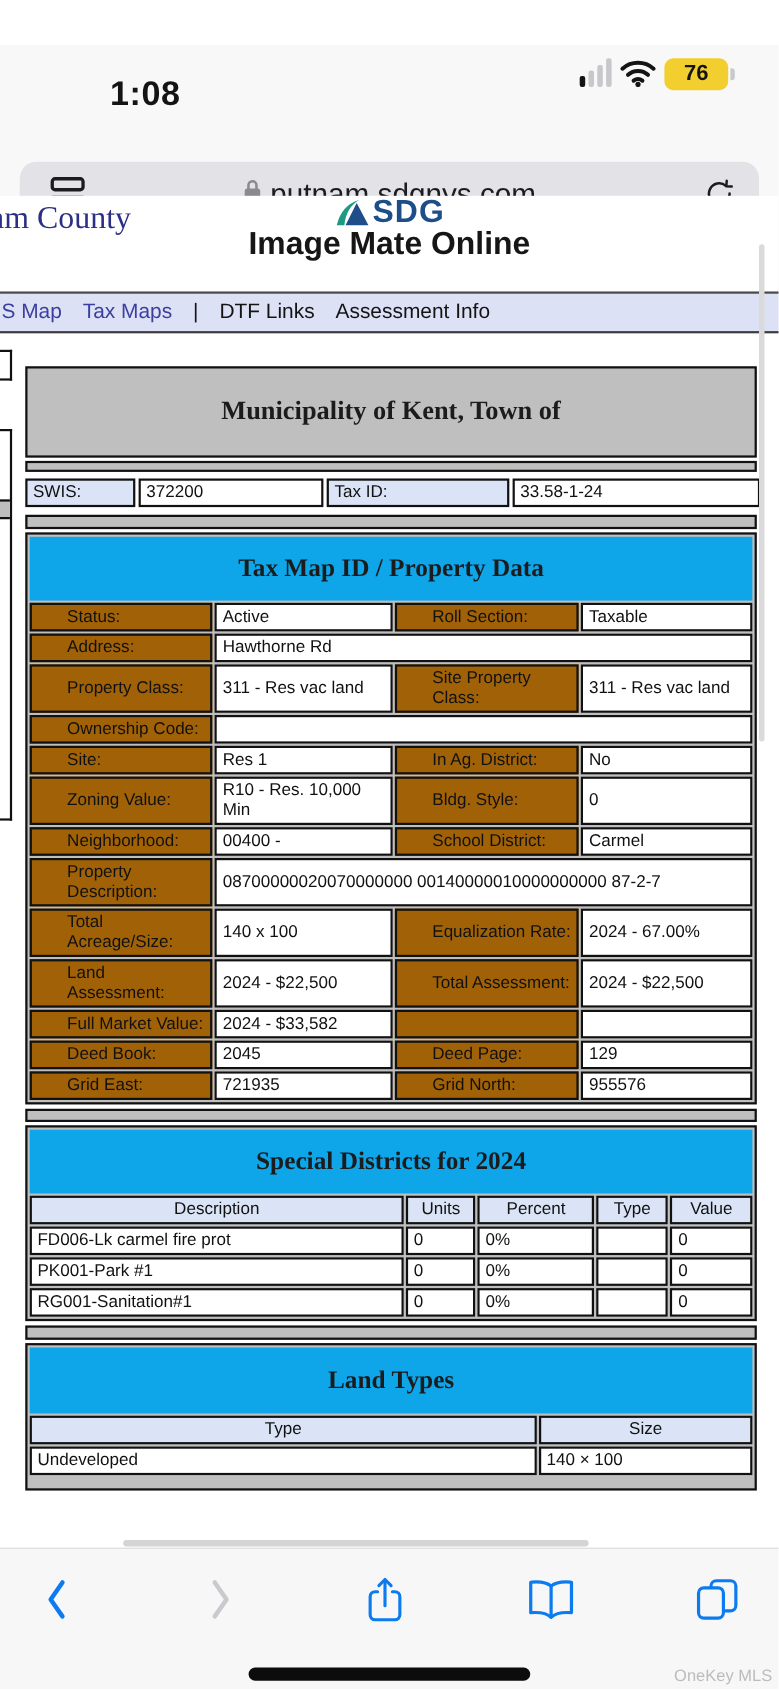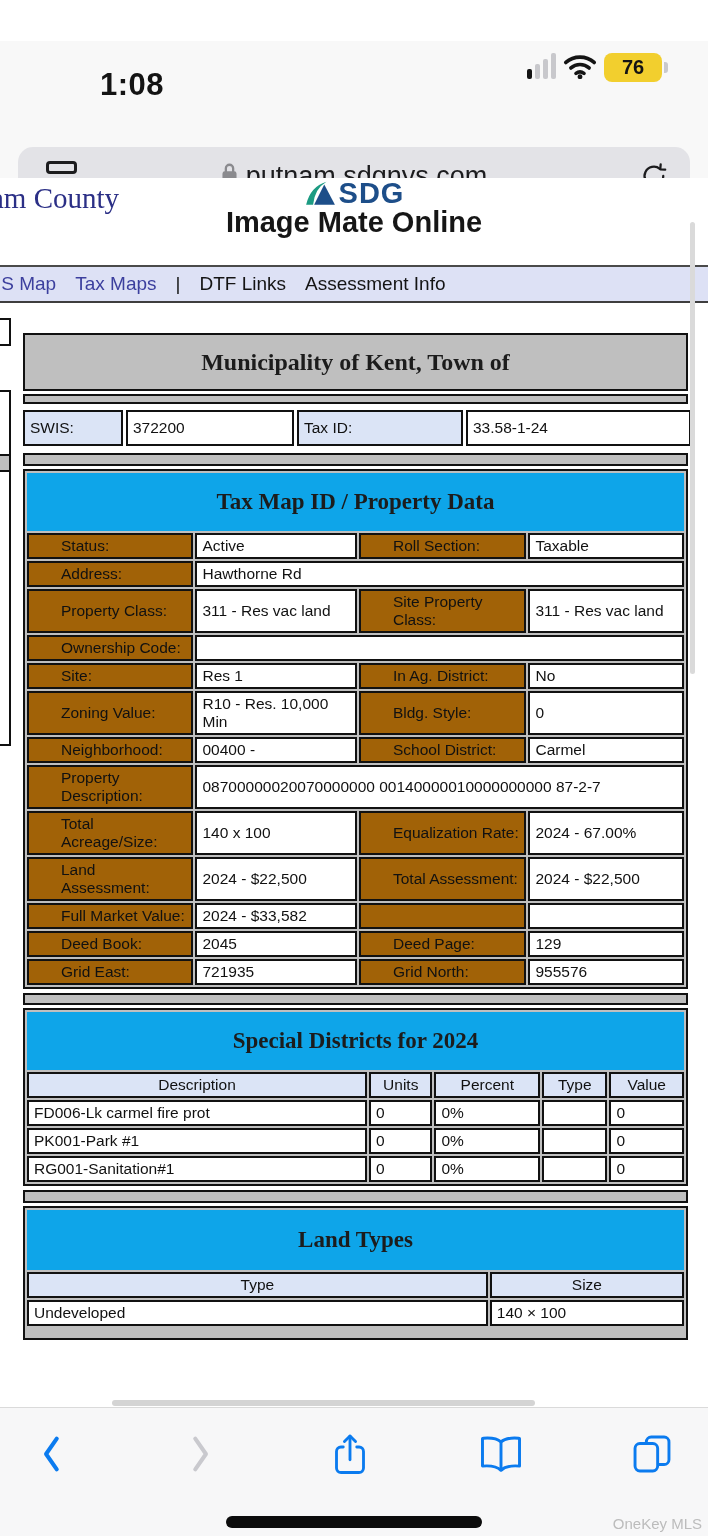--- a/index.html
+++ b/index.html
@@ -48,24 +48,24 @@
   .sliverB{position:absolute;left:0;top:390px;width:11px;height:356px;background:#fff;
            border:2px solid #111;border-left:none;}
   .sliverB .seg{position:absolute;left:0;top:62px;width:100%;height:18px;background:#bfbfbf;
                 border-top:2px solid #111;border-bottom:2px solid #111;}
 
   
   .main-col{position:absolute;left:23px;top:333px;width:665px;}
   .graybox{background:#bfbfbf;border:2px solid #111;}
   .sect-title{display:flex;align-items:center;justify-content:center;
               font-family:"Liberation Serif",serif;font-weight:600;font-size:24px;color:#1c1c1c;}
-  .muni-title{height:58px;margin-bottom:3px;}
+  .muni-title{height:83px;margin-bottom:3px;}
   .strip{height:10px;margin-bottom:3px;}
   .swis-table{border-collapse:separate;border-spacing:3px;width:665px;table-layout:fixed;margin:0 0 4px -3px;}
-  .swis-table td{border:2px solid #111;height:36px;font-size:15.5px;padding:1px 5px;background:#fff;margin-top:31px;}
+  .swis-table td{border:2px solid #111;height:26px;font-size:15.5px;padding:1px 5px;background:#fff;margin-top:31px;}
   .swis-table td.lbl{background:#dbe4f6;}
   .swis-table td.valpad{}
 
   .datatable{border-collapse:separate;border-spacing:2px;background:#bfbfbf;border:2px solid #111;
              width:665px;table-layout:fixed;margin-bottom:4px;}
   .datatable td,.datatable th{border:2px solid #111;background:#fff;font-size:15.5px;font-weight:normal;
              padding:2px 5px;text-align:left;line-height:18px;height:24px;overflow:hidden;}
   .datatable td.lbl{background:#a16207;padding-left:32px;}
   .datatable th.hdr{background:#dbe4f6;text-align:center;}
   .datatable .title-cell{border:none;background:#0ea5e9;text-align:center;

